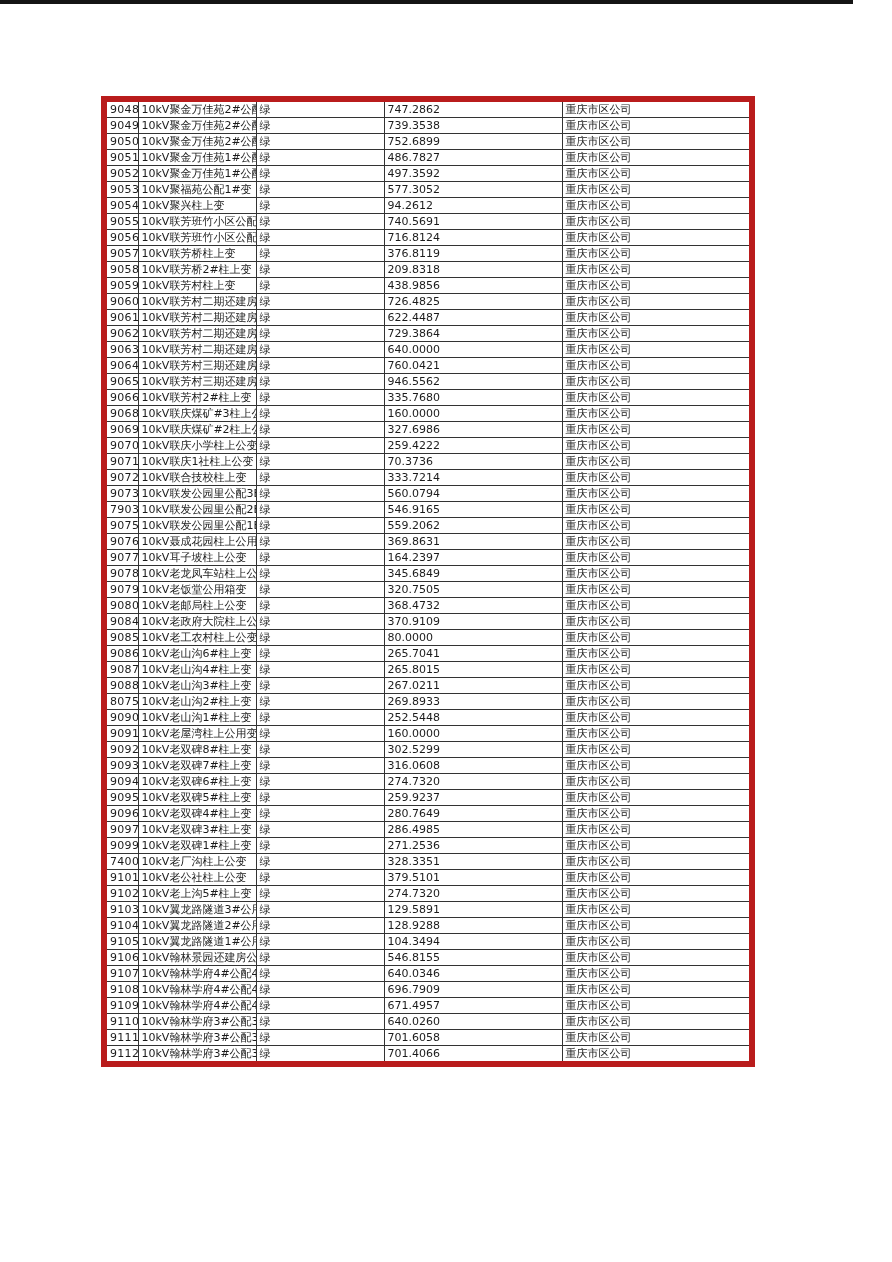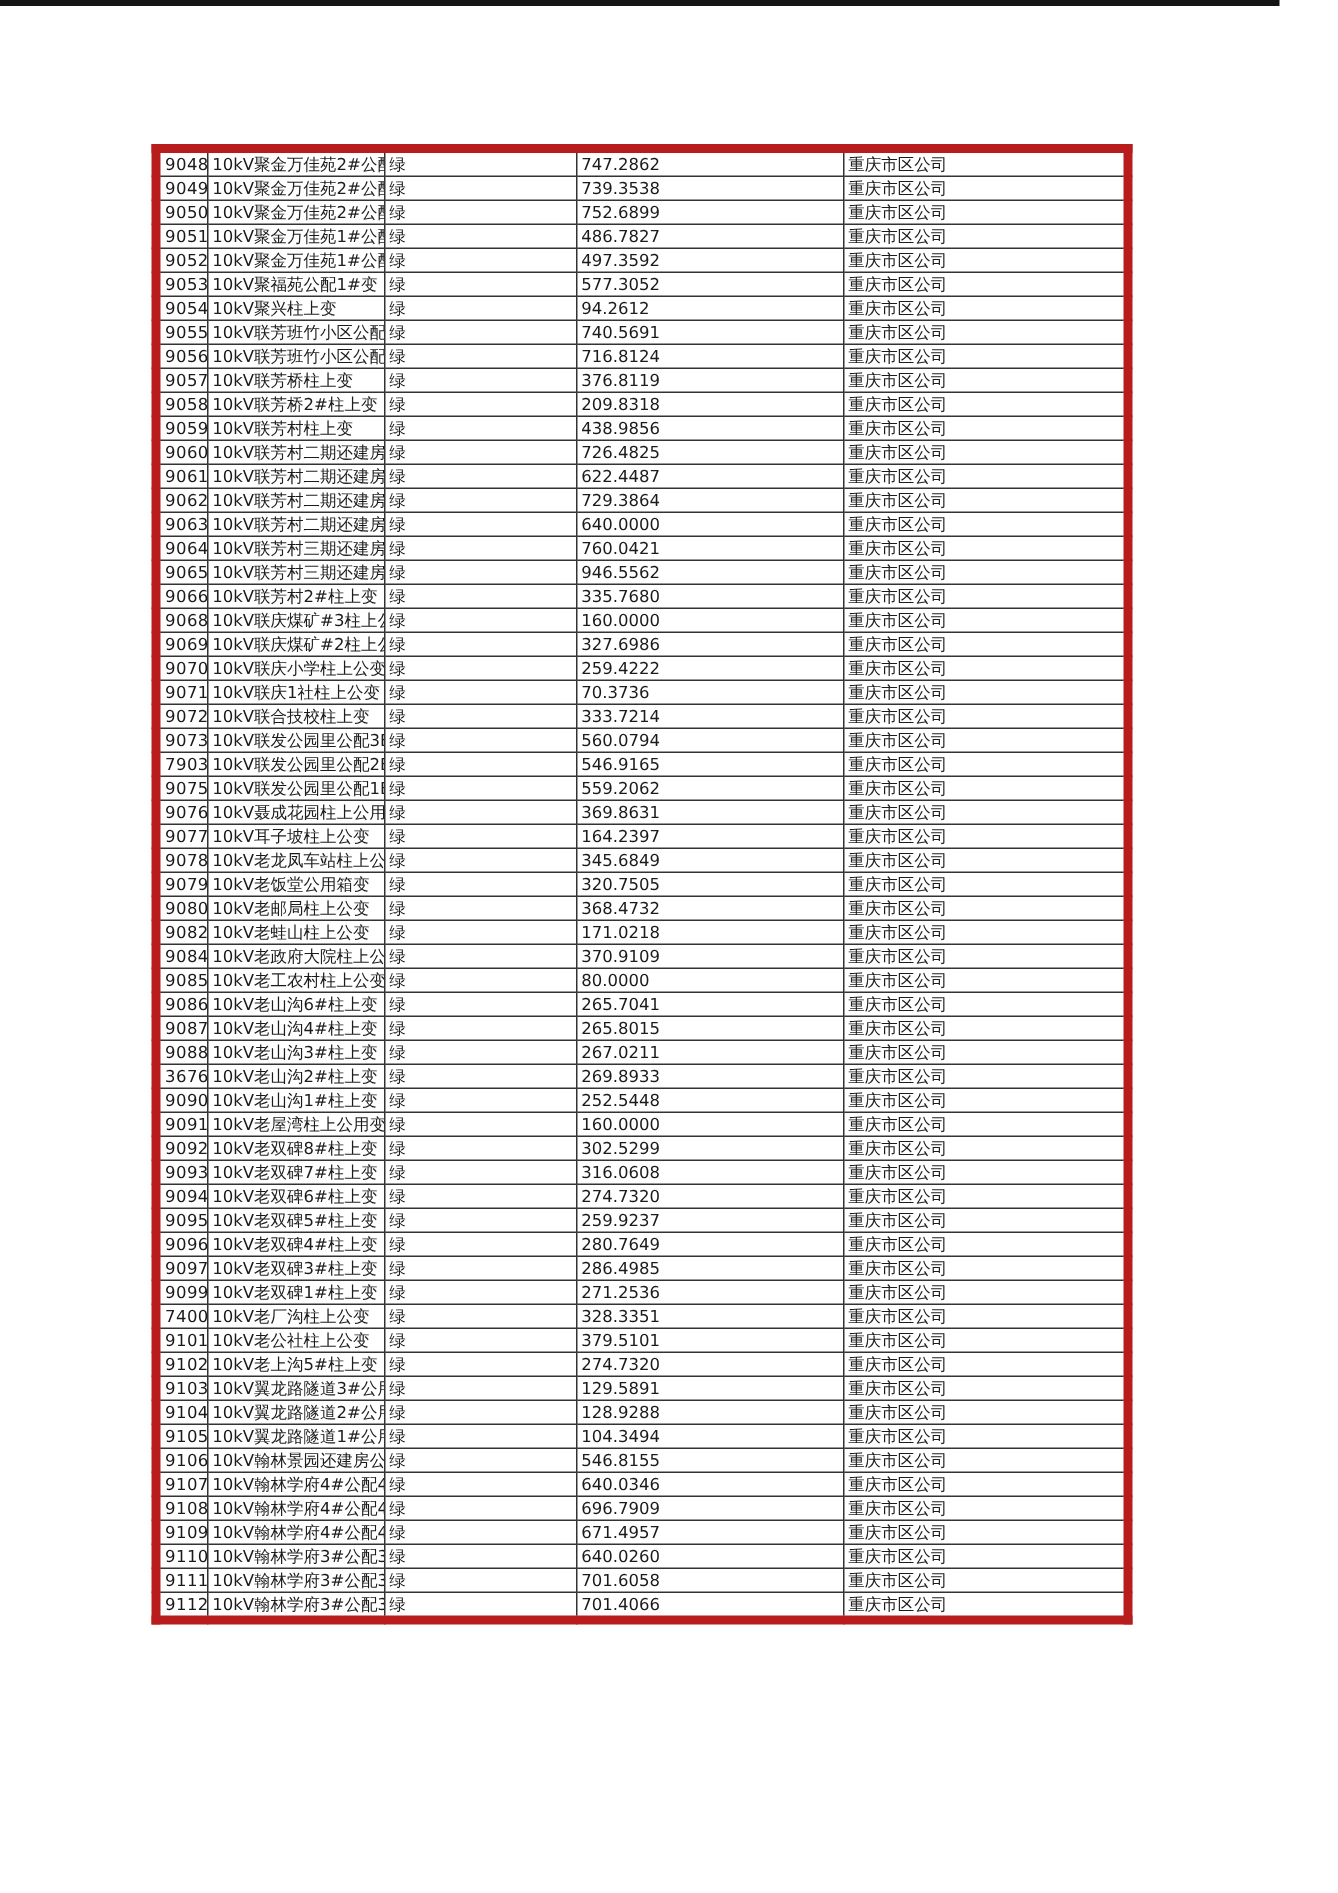--- a/index.html
+++ b/index.html
@@ -306,27 +306,20 @@
 
     <tr>
       <td class="c-id">9080</td>
       <td class="c-name">10kV老邮局柱上公变</td>
       <td class="c-status">绿</td>
       <td class="c-value">368.4732</td>
       <td class="c-company">重庆市区公司</td>
     </tr>
 
 
-    <tr>
-      <td class="c-id">9082</td>
-      <td class="c-name">10kV老蛙山柱上公变</td>
-      <td class="c-status">绿</td>
-      <td class="c-value">171.0218</td>
-      <td class="c-company">重庆市区公司</td>
-    </tr>
 
 
     <tr>
       <td class="c-id">9084</td>
       <td class="c-name">10kV老政府大院柱上公变</td>
       <td class="c-status">绿</td>
       <td class="c-value">370.9109</td>
       <td class="c-company">重庆市区公司</td>
     </tr>
 
@@ -356,21 +349,21 @@
 
     <tr>
       <td class="c-id">9088</td>
       <td class="c-name">10kV老山沟3#柱上变</td>
       <td class="c-status">绿</td>
       <td class="c-value">267.0211</td>
       <td class="c-company">重庆市区公司</td>
     </tr>
 
     <tr>
-      <td class="c-id">3676</td>
+      <td class="c-id">8075</td>
       <td class="c-name">10kV老山沟2#柱上变</td>
       <td class="c-status">绿</td>
       <td class="c-value">269.8933</td>
       <td class="c-company">重庆市区公司</td>
     </tr>
 
     <tr>
       <td class="c-id">9090</td>
       <td class="c-name">10kV老山沟1#柱上变</td>
       <td class="c-status">绿</td>

